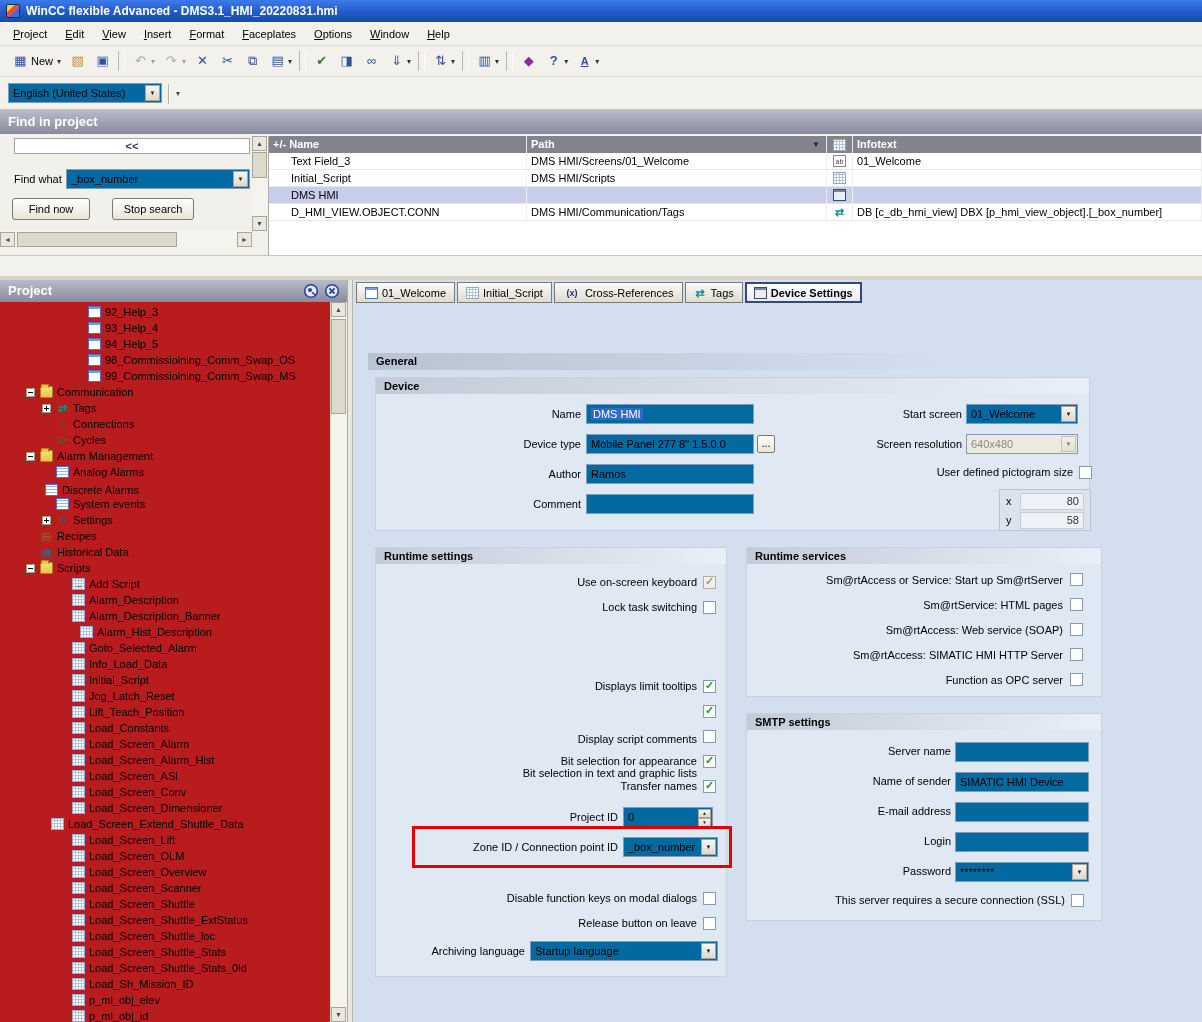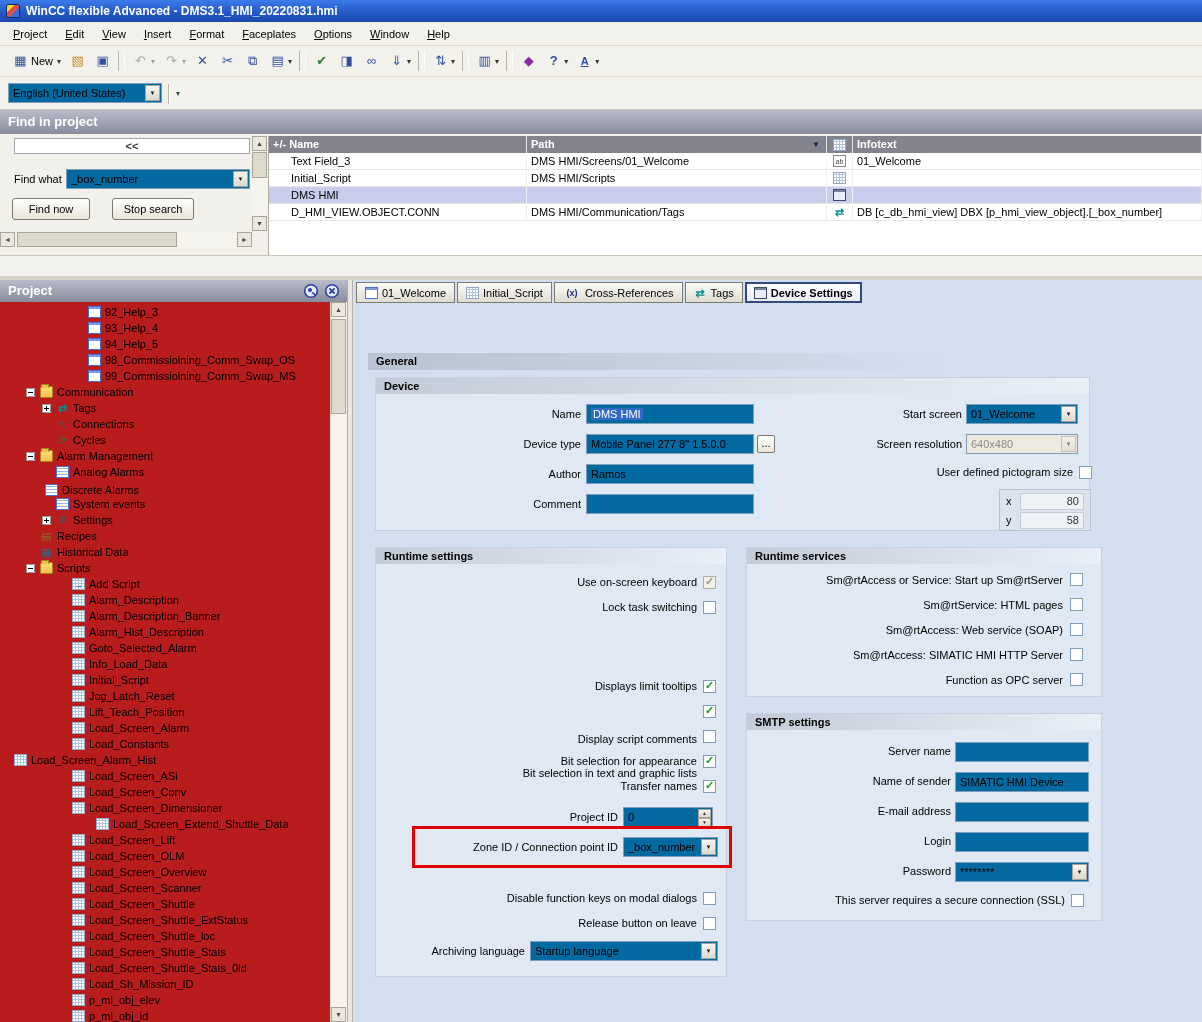--- a/index.html
+++ b/index.html
@@ -483,21 +483,21 @@
       <div class="titem" style="padding-left: 58px;">
         <span class="exp"></span>
         <span class="ti i-script-icon"></span>
         <span class="tilabel">Alarm_Description</span>
       </div>
       <div class="titem" style="padding-left: 58px;">
         <span class="exp"></span>
         <span class="ti i-script-icon"></span>
         <span class="tilabel">Alarm_Description_Banner</span>
       </div>
-      <div class="titem" style="padding-left: 58px;">
+      <div class="titem" style="padding-left: 58px; margin-left: 8px;">
         <span class="exp"></span>
         <span class="ti i-script-icon"></span>
         <span class="tilabel">Alarm_Hist_Description</span>
       </div>
       <div class="titem" style="padding-left: 58px;">
         <span class="exp"></span>
         <span class="ti i-script-icon"></span>
         <span class="tilabel">Goto_Selected_Alarm</span>
       </div>
       <div class="titem" style="padding-left: 58px;">
@@ -516,48 +516,48 @@
         <span class="tilabel">Jog_Latch_Reset</span>
       </div>
       <div class="titem" style="padding-left: 58px;">
         <span class="exp"></span>
         <span class="ti i-script-icon"></span>
         <span class="tilabel">Lift_Teach_Position</span>
       </div>
       <div class="titem" style="padding-left: 58px;">
         <span class="exp"></span>
         <span class="ti i-script-icon"></span>
+        <span class="tilabel">Load_Constants</span>
+      </div>
+      <div class="titem" style="padding-left: 58px;">
+        <span class="exp"></span>
+        <span class="ti i-script-icon"></span>
         <span class="tilabel">Load_Screen_Alarm</span>
       </div>
       <div class="titem" style="padding-left: 58px;">
         <span class="exp"></span>
         <span class="ti i-script-icon"></span>
-        <span class="tilabel">Load_Constants</span>
-      </div>
-      <div class="titem" style="">
-        <span class="exp"></span>
-        <span class="ti i-script-icon"></span>
         <span class="tilabel">Load_Screen_Alarm_Hist</span>
       </div>
       <div class="titem" style="padding-left: 58px;">
         <span class="exp"></span>
         <span class="ti i-script-icon"></span>
         <span class="tilabel">Load_Screen_ASi</span>
       </div>
       <div class="titem" style="padding-left: 58px;">
         <span class="exp"></span>
         <span class="ti i-script-icon"></span>
         <span class="tilabel">Load_Screen_Conv</span>
       </div>
       <div class="titem" style="padding-left: 58px;">
         <span class="exp"></span>
         <span class="ti i-script-icon"></span>
         <span class="tilabel">Load_Screen_Dimensioner</span>
       </div>
-      <div class="titem" style="padding-left: 82px; align-items: center;">
+      <div class="titem" style="padding-left: 37px; align-items: center;">
         <span class="exp"></span>
         <span class="ti i-script-icon"></span>
         <span class="tilabel">Load_Screen_Extend_Shuttle_Data</span>
       </div>
       <div class="titem" style="padding-left: 58px;">
         <span class="exp"></span>
         <span class="ti i-script-icon"></span>
         <span class="tilabel">Load_Screen_Lift</span>
       </div>
       <div class="titem" style="padding-left: 58px;">

